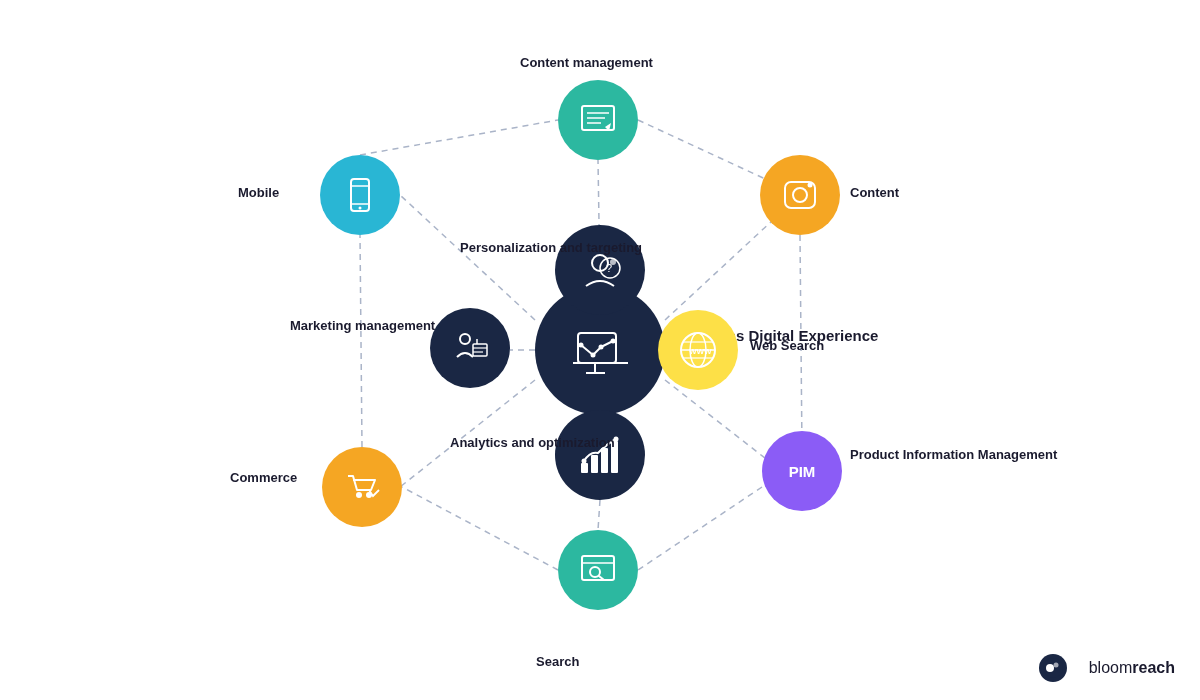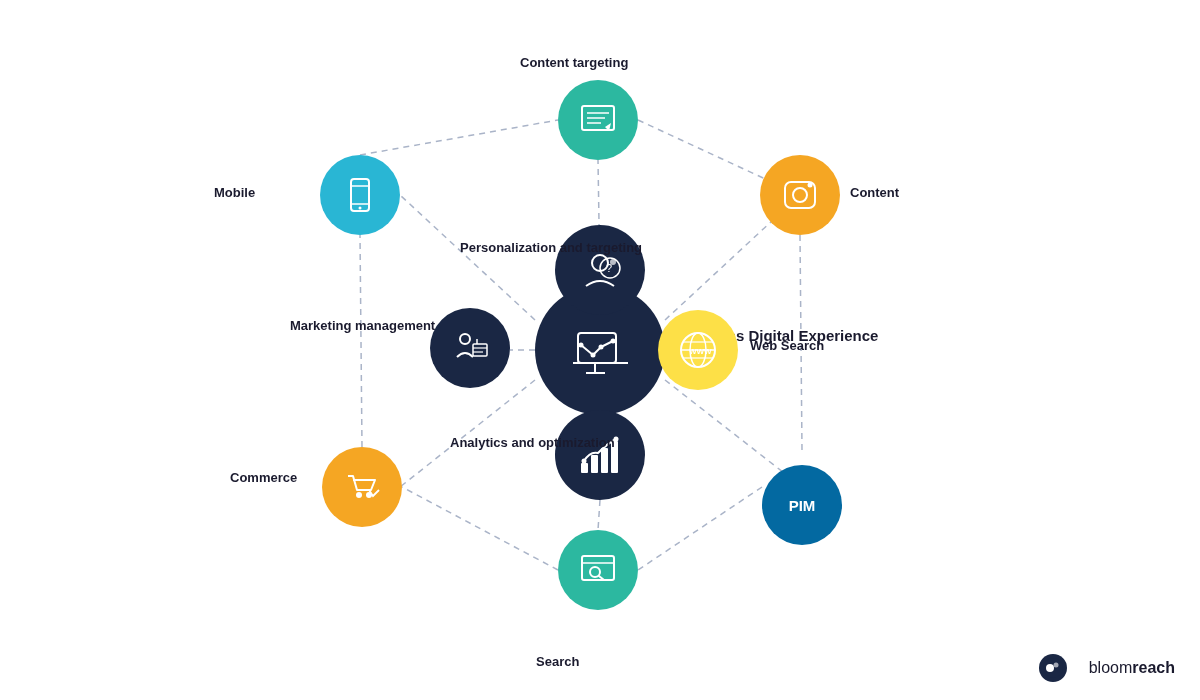--- a/index.html
+++ b/index.html
@@ -147,38 +147,38 @@
       height: 80px;
       background: #2cb8a0;
       left: 558px;
       top: 530px;
     }
 
     
     .node-pim {
       width: 80px;
       height: 80px;
-      background: #0369a1;
+      background: #8b5cf6;
       left: 762px;
-      top: 465px;
+      top: 431px;
     }
 
     
     .label-content-management {
       left: 520px;
       top: 55px;
     }
 
     .label-social {
       left: 850px;
       top: 185px;
     }
 
     .label-mobile {
-      left: 214px;
+      left: 238px;
       top: 185px;
     }
 
     .label-marketing {
       left: 290px;
       top: 318px;
       text-align: right;
     }
 
     .label-web-portal {
@@ -328,21 +328,21 @@
 
   <div class="node node-content">
     <svg width="38" height="38" viewBox="0 0 38 38">
       <rect x="3" y="5" width="32" height="24" rx="2" fill="none" stroke="white" stroke-width="2"></rect>
       <line x1="8" y1="12" x2="30" y2="12" stroke="white" stroke-width="1.5"></line>
       <line x1="8" y1="17" x2="26" y2="17" stroke="white" stroke-width="1.5"></line>
       <line x1="8" y1="22" x2="22" y2="22" stroke="white" stroke-width="1.5"></line>
       <path d="M26 26 L32 22 L30 30 Z" fill="white"></path>
     </svg>
   </div>
-  <div class="node-label label-content-management">Content targeting</div>
+  <div class="node-label label-content-management">Content management</div>
 
   <div class="node node-webportal">
     <svg width="42" height="42" viewBox="0 0 42 42">
       <circle cx="21" cy="21" r="17" fill="none" stroke="white" stroke-width="2"></circle>
       <ellipse cx="21" cy="21" rx="8" ry="17" fill="none" stroke="white" stroke-width="1.5"></ellipse>
       <line x1="4" y1="21" x2="38" y2="21" stroke="white" stroke-width="1.5"></line>
       <line x1="6" y1="13" x2="36" y2="13" stroke="white" stroke-width="1.2"></line>
       <line x1="6" y1="29" x2="36" y2="29" stroke="white" stroke-width="1.2"></line>
       <text x="12" y="25" fill="white" font-size="8" font-weight="bold" font-family="Arial">WWW</text>
     </svg>
@@ -411,20 +411,23 @@
       <line x1="3" y1="12" x2="35" y2="12" stroke="white" stroke-width="1.5"></line>
       <circle cx="16" cy="21" r="5" fill="none" stroke="white" stroke-width="2"></circle>
       <line x1="20" y1="25" x2="25" y2="29" stroke="white" stroke-width="2" stroke-linecap="round"></line>
     </svg>
   </div>
   <div class="node-label label-search">Search</div>
 
   <div class="node node-pim">
     <span style="color:white; font-weight:700; font-size:15px; font-family:Arial;">PIM</span>
   </div>
+  <div class="node-label label-pim">Product
+Information
+Management</div>
 
   <div class="logo">
     <div class="logo-icon">
       <svg width="22" height="22" viewBox="0 0 22 22">
         <circle cx="11" cy="11" r="10" fill="#1a2744"></circle>
         <circle cx="8" cy="11" r="4" fill="white"></circle>
         <circle cx="14" cy="8" r="2.5" fill="white" opacity="0.6"></circle>
       </svg>
     </div>
     <span class="logo-text">

